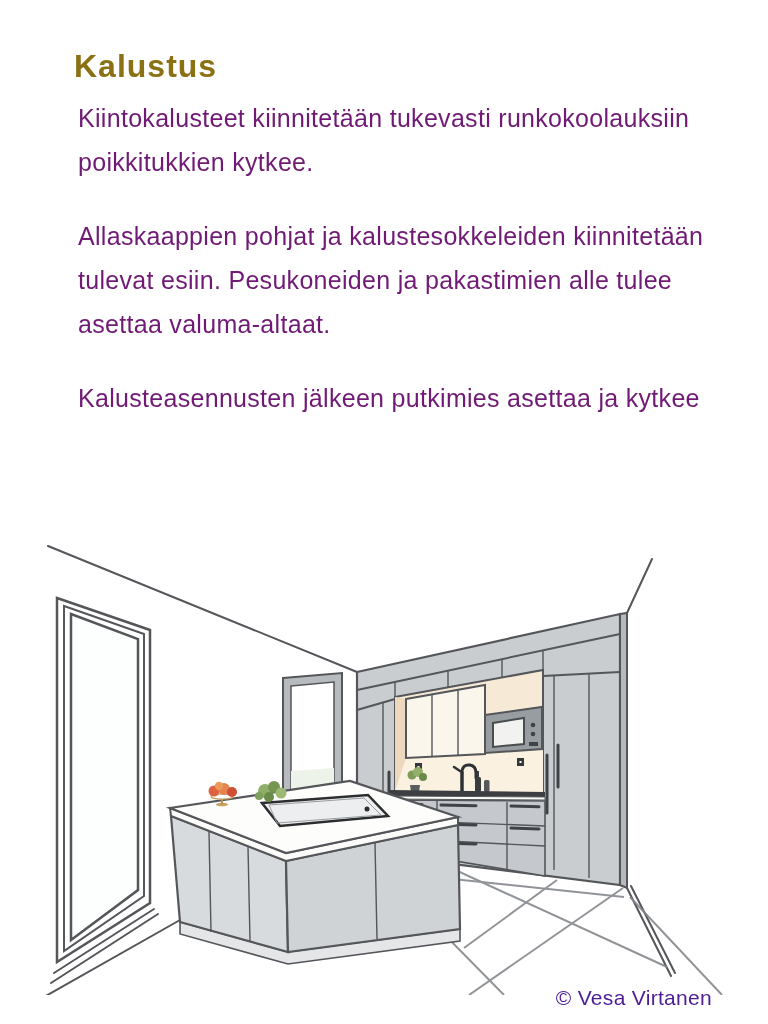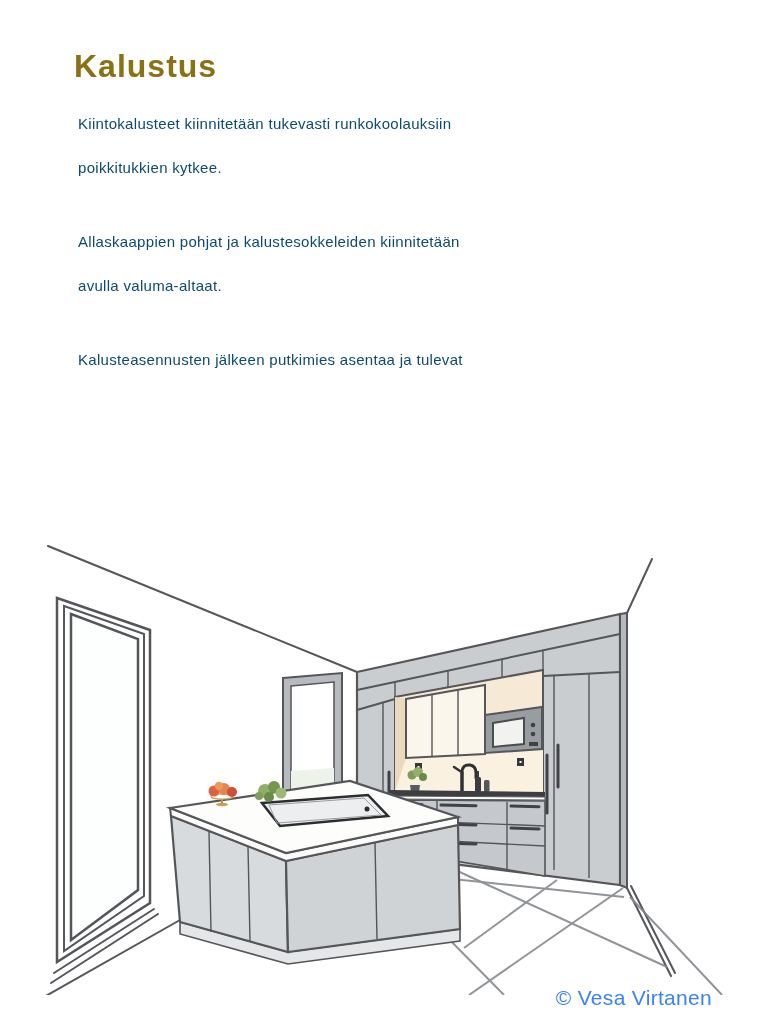--- a/index.html
+++ b/index.html
@@ -6,50 +6,51 @@
   body{
     width:768px;height:1024px;position:relative;background:#ffffff;overflow:hidden;
     font-family:"Liberation Sans",sans-serif;
   }
   .title{
     position:absolute;left:74px;top:27px;
     font-family:Liberation Sans, sans-serif;font-weight:bold;
     font-size:32px;letter-spacing:1px;color:#8a7113;
   }
   .bodytext{
-    position:absolute;left:78px;top:102px;width:662px;
-    color:#0c4a6e;font-size:15px;letter-spacing:0.3px;
+    position:absolute;left:78px;top:96px;width:662px;
+    color:#701a75;font-size:25px;letter-spacing:0.3px;
   }
   .para{margin:0 0 30px 0;}
   .line{line-height:44px;white-space:nowrap;}
   .illustration{position:absolute;left:34px;top:545px;width:700px;height:450px;}
   .copyright{
     position:absolute;right:56px;top:986px;
-    font-size:21px;color:#3b82f6;letter-spacing:0.3px;
+    font-size:21px;color:#4c1d95;letter-spacing:0.3px;
   }
   svg .ln{stroke:#54565a;stroke-width:2;fill:none;stroke-linecap:round;}
   svg .thin{stroke:#54565a;stroke-width:1.4;fill:none;}
   svg .handle{stroke:#3f4246;stroke-width:3;fill:none;stroke-linecap:round;}
 </style>
 </head>
 <body>
 
 <h1 class="title">Kalustus</h1>
 
 <div class="bodytext">
   <div class="para">
     <div class="line">Kiintokalusteet kiinnitetään tukevasti runkokoolauksiin</div>
     <div class="line">poikkitukkien kytkee.</div>
   </div>
   <div class="para">
     <div class="line">Allaskaappien pohjat ja kalustesokkeleiden kiinnitetään</div>
-    <div class="line">avulla valuma-altaat.</div>
+    <div class="line">tulevat esiin. Pesukoneiden ja pakastimien alle tulee</div>
+    <div class="line">asettaa valuma-altaat.</div>
   </div>
   <div class="para">
-    <div class="line">Kalusteasennusten jälkeen putkimies asentaa ja tulevat</div>
+    <div class="line">Kalusteasennusten jälkeen putkimies asettaa ja kytkee</div>
   </div>
 </div>
 
 <svg class="illustration" viewBox="0 0 700 450" xmlns="http://www.w3.org/2000/svg">
 
   <g>
     <path class="ln" d="M14,1 L323,127"></path>
     <path class="ln" d="M618,14 L593,68"></path>
   </g>
 

